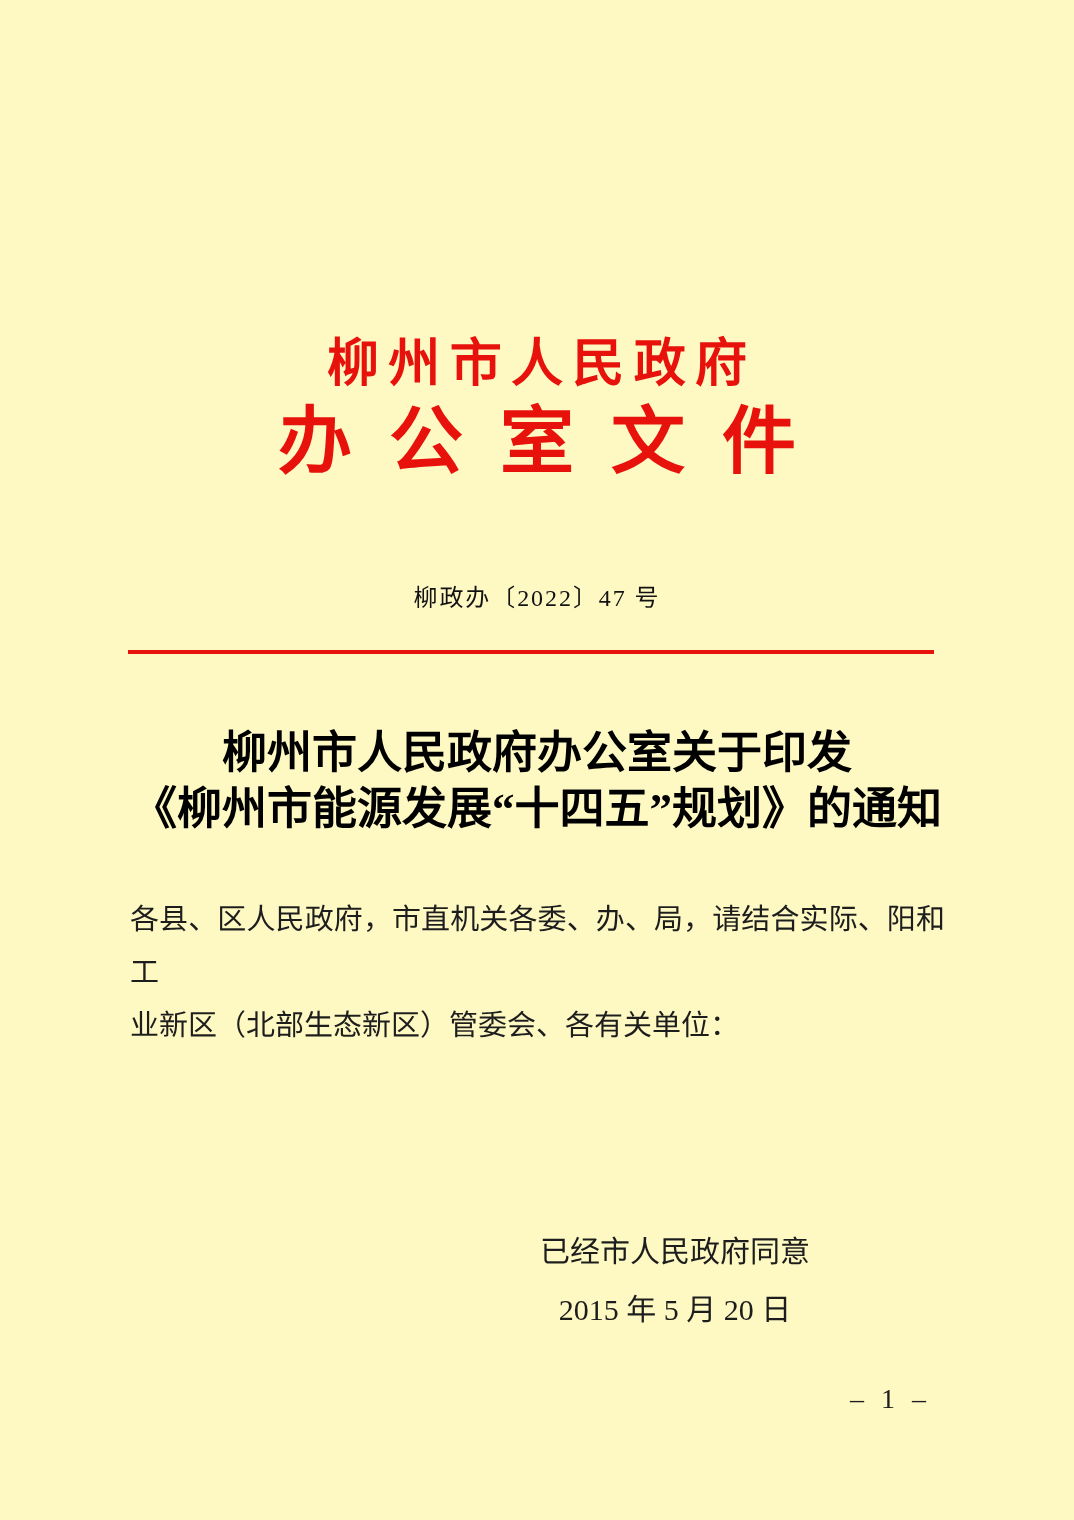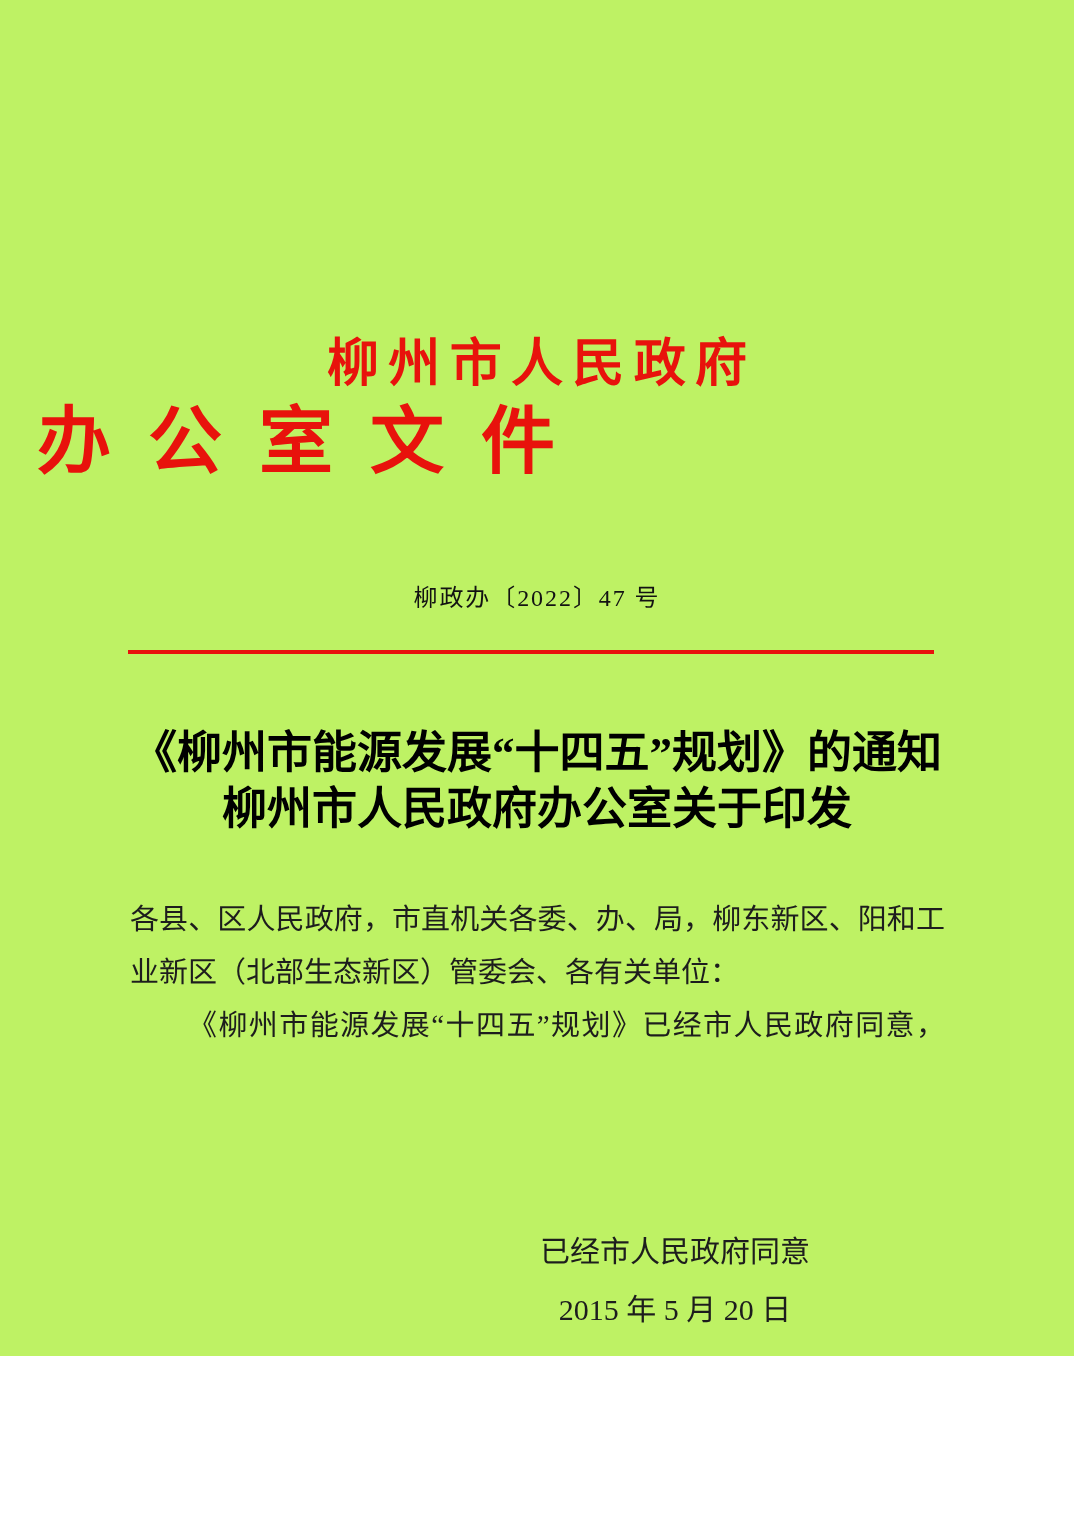--- a/index.html
+++ b/index.html
@@ -3,22 +3,22 @@
 <meta charset="utf-8">
 <style>
   html, body {
     margin: 0;
     padding: 0;
     background: #ffffff;
   }
   .page {
     position: relative;
     width: 1074px;
-    height: 1356px;
-    background: #bef264;
+    height: 1520px;
+    background: #fef9c3;
     overflow: hidden;
     font-family: "Liberation Serif", "DejaVu Serif", serif;
   }
 
   
   .header-line1 {
     position: absolute;
     top: 334px;
     left: 0;
     width: 100%;
@@ -29,21 +29,21 @@
     padding-left: 0.18em;
     box-sizing: border-box;
     color: #e8120c;
     line-height: 1.15;
   }
   .header-line2 {
     position: absolute;
     top: 400px;
     left: 0;
     width: 100%;
-    text-align: left;
+    text-align: center;
     font-size: 74px;
     font-weight: bold;
     letter-spacing: 0.5em;
     padding-left: 0.5em;
     box-sizing: border-box;
     color: #e8120c;
     line-height: 1.15;
   }
 
   
@@ -133,28 +133,27 @@
 
   <div class="header-line1">柳州市人民政府</div>
 
   <div class="header-line2">办公室文件</div>
 
   <div class="doc-number">柳政办〔2022〕47 号</div>
 
   <div class="red-rule"></div>
 
   <div class="title">
+    <div>柳州市人民政府办公室关于印发</div>
     <div>《柳州市能源发展“十四五”规划》的通知</div>
-    <div>柳州市人民政府办公室关于印发</div>
   </div>
 
   <div class="body-text">
-    <div class="jline">各县、区人民政府，市直机关各委、办、局，柳东新区、阳和工</div>
+    <div class="jline">各县、区人民政府，市直机关各委、办、局，请结合实际、阳和工</div>
     <div class="lline">业新区（北部生态新区）管委会、各有关单位：</div>
-    <div class="jline indent">《柳州市能源发展“十四五”规划》已经市人民政府同意，</div>
   </div>
 
   <div class="signature">
     <div>已经市人民政府同意</div>
     <div>2015 年 5 月 20 日</div>
   </div>
 
   <div class="page-number">– 1 –</div>
 
 </div>

